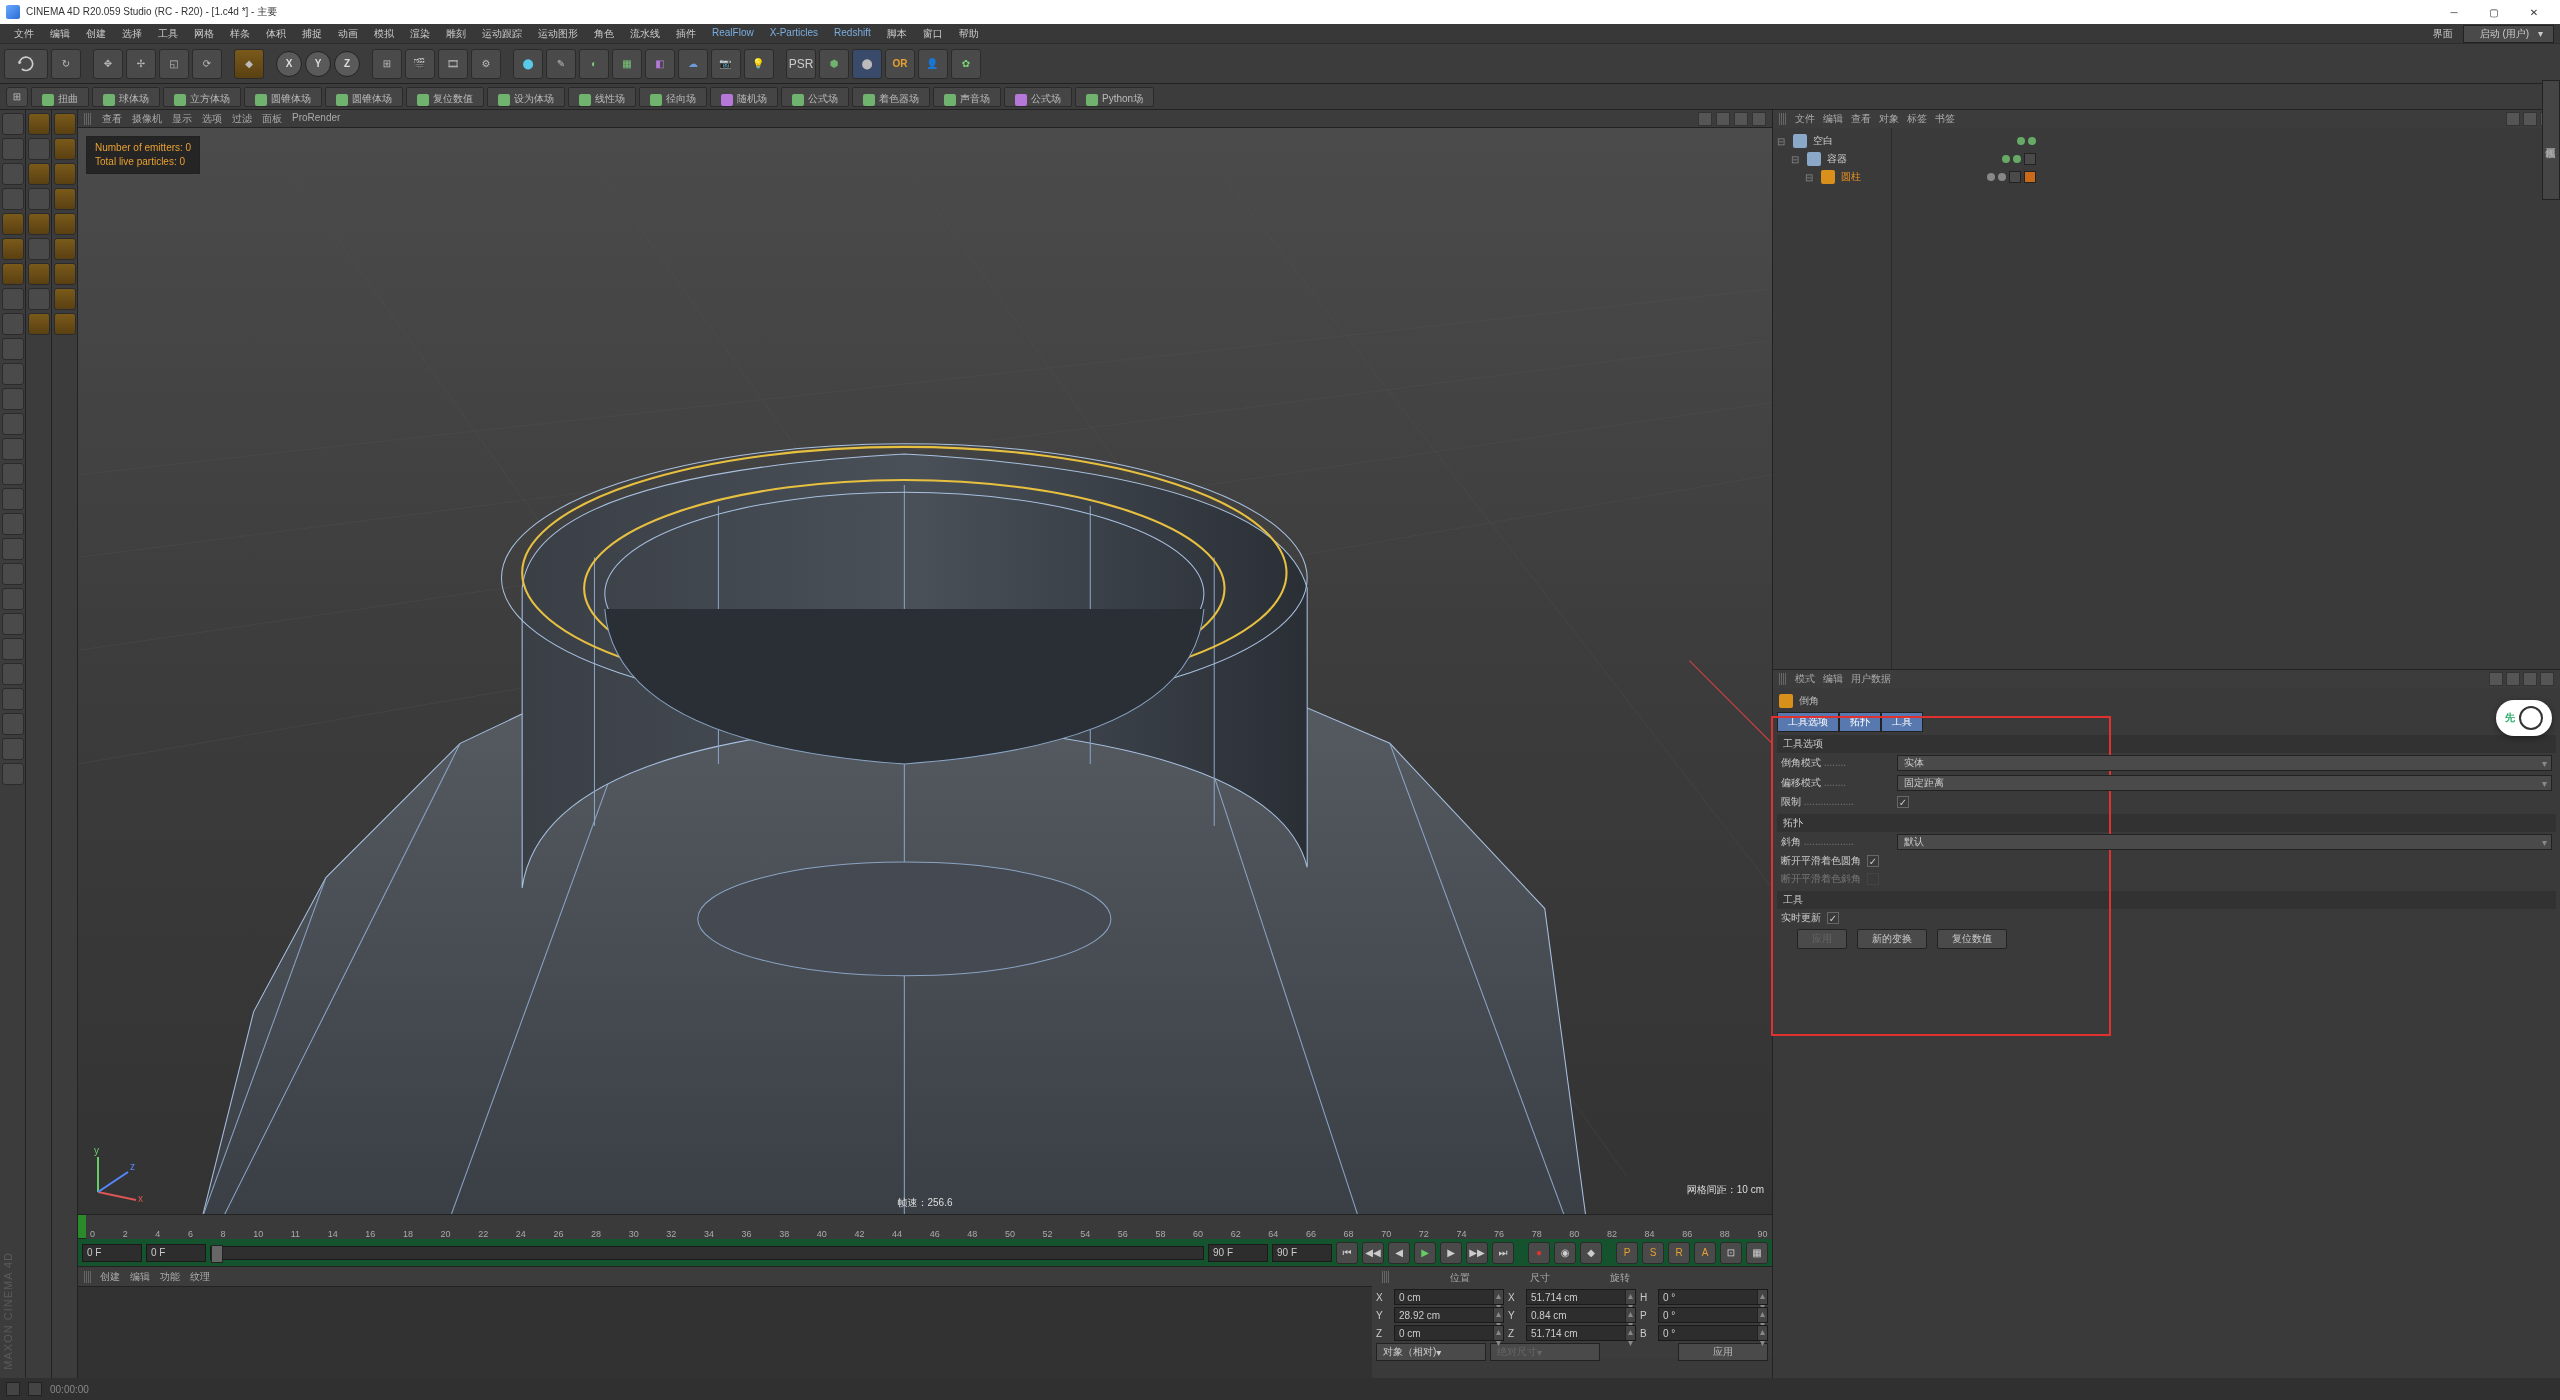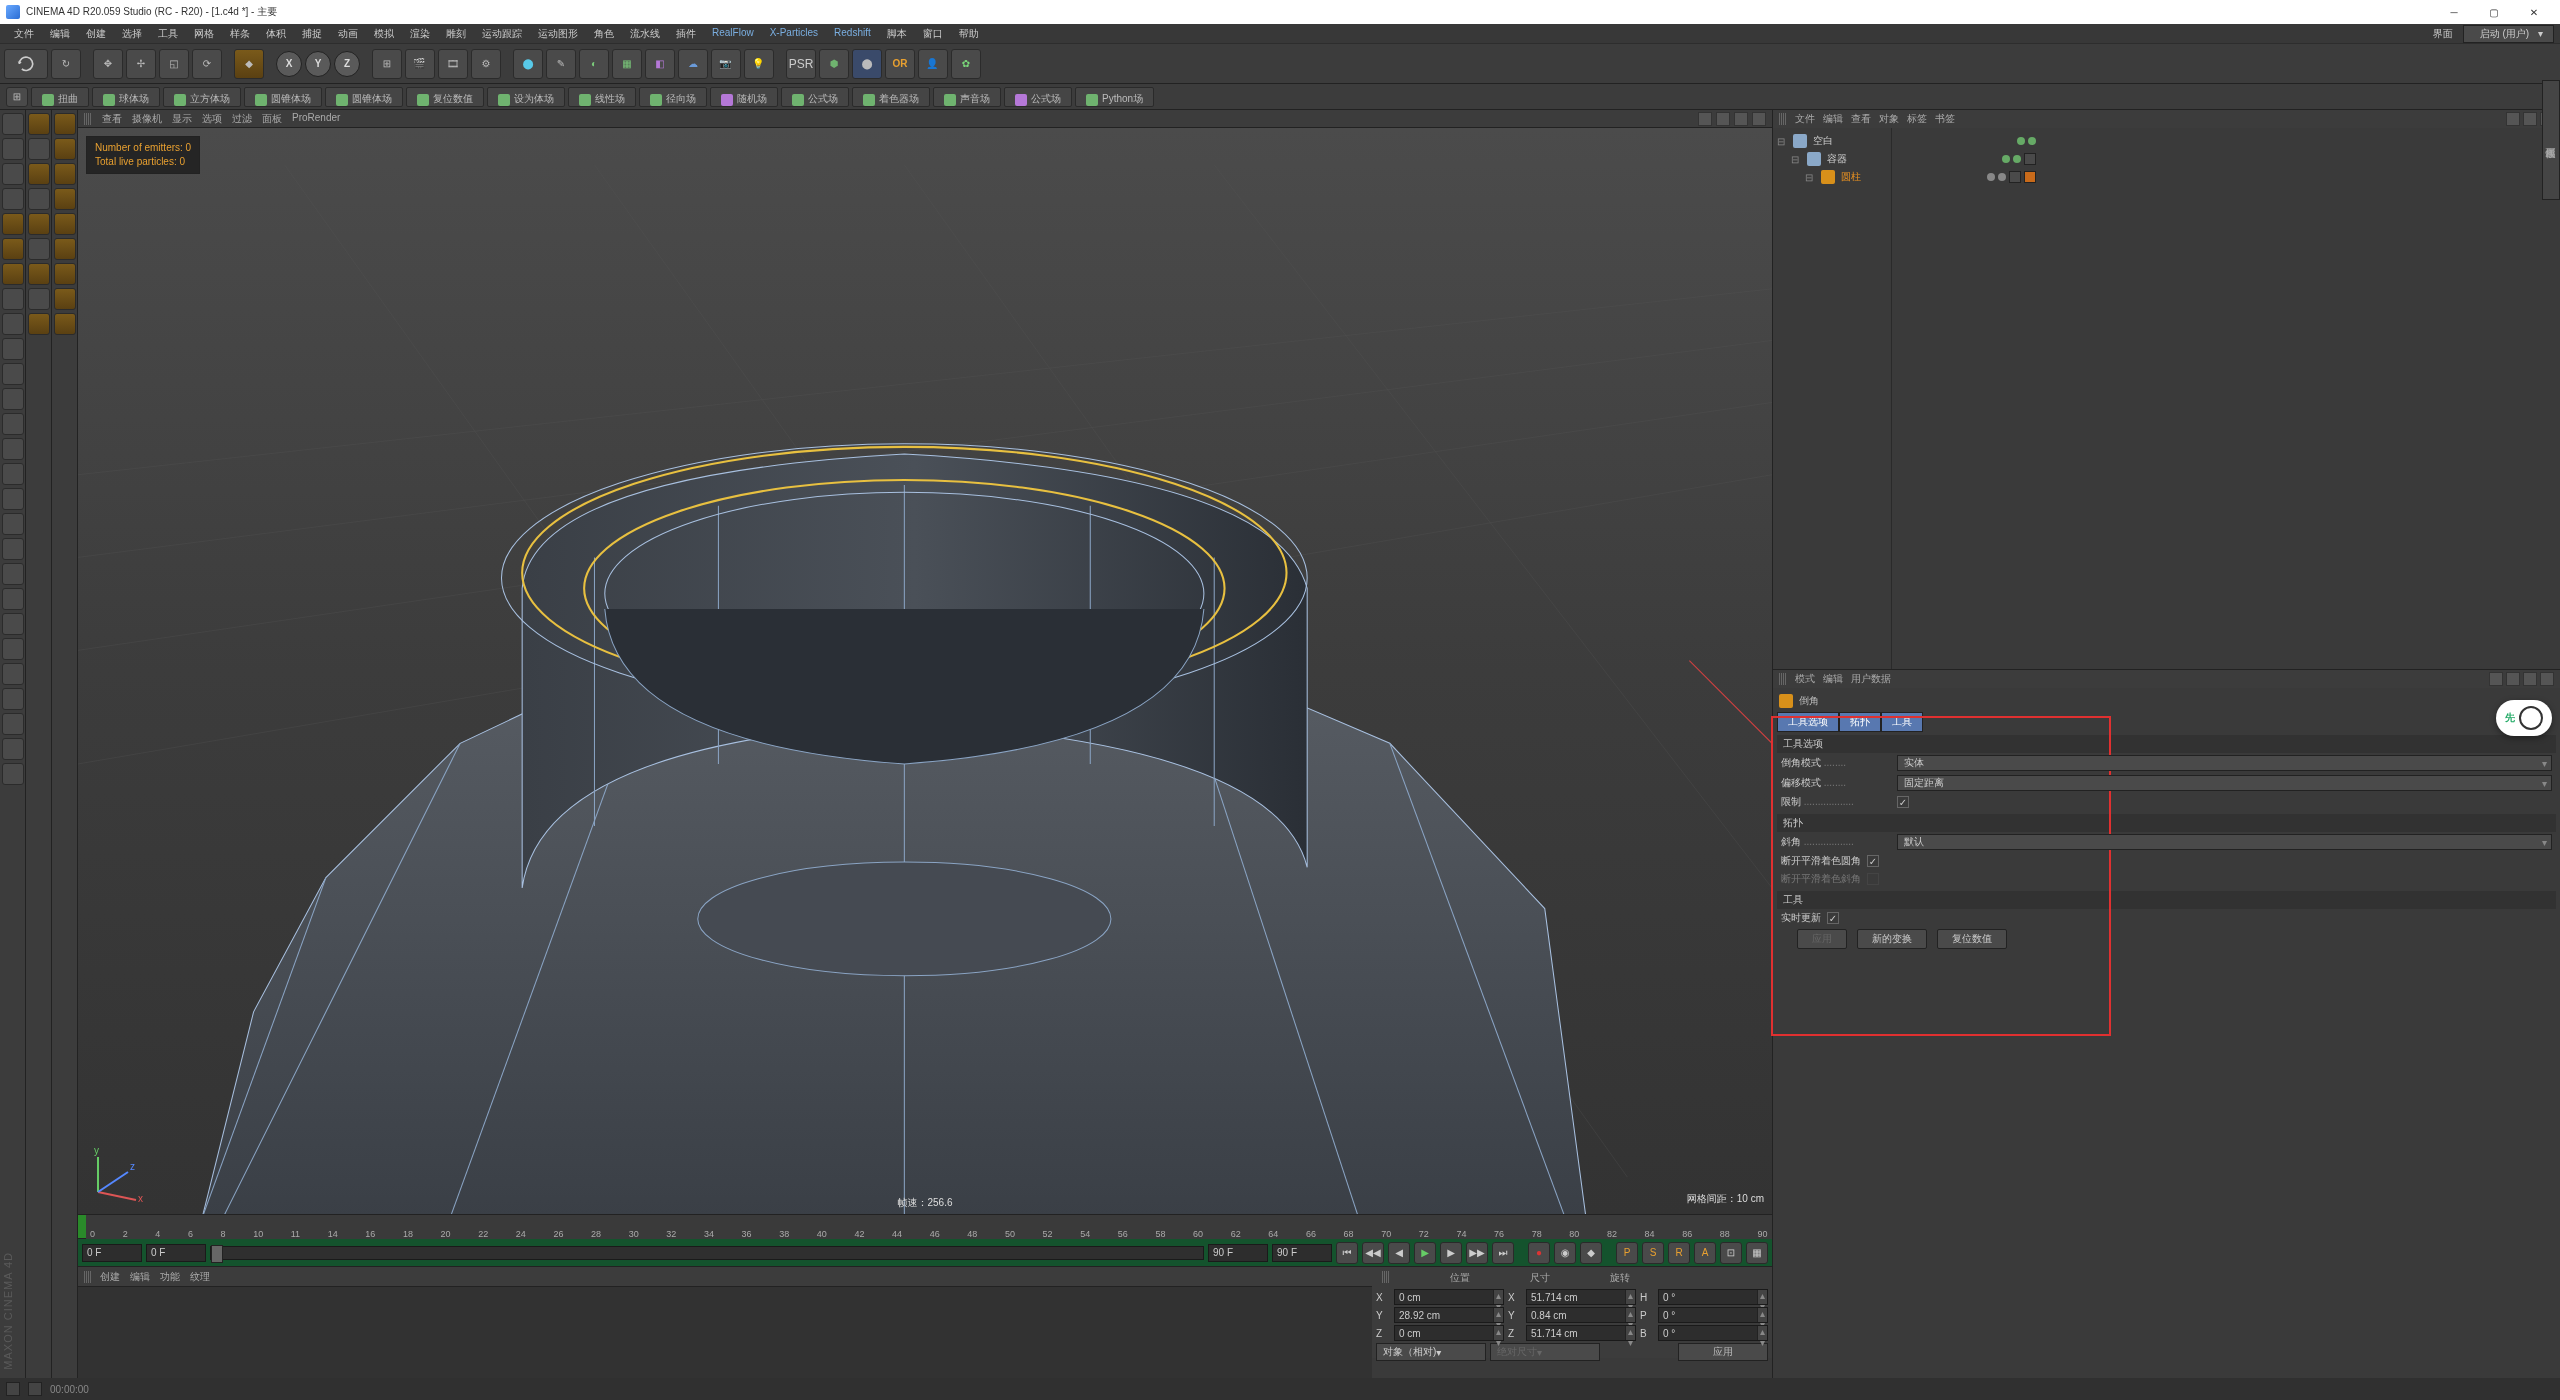--- a/index.html
+++ b/index.html
@@ -42,21 +42,21 @@
 
 .center { flex:1; display:flex; flex-direction:column; background:#3a3a3a; }
 .vpheader { height:18px; background:#3c3c3c; display:flex; align-items:center; padding:0 6px; gap:10px; color:#aaa; border-bottom:1px solid #222;}
 .vpheader .grip{ width:8px; height:12px; background:repeating-linear-gradient(90deg,#666,#666 1px,transparent 1px,transparent 2px);}
 .vpheader .vpright { margin-left:auto; display:flex; gap:4px; }
 .vpheader .vpic { width:14px; height:14px; background:#555; border:1px solid #333; }
 
 .viewport { flex:1; position:relative; background: linear-gradient(180deg,#4b4b4b 0%, #3c3c3c 50%, #333 100%); overflow:hidden; }
 .infobox { position:absolute; top:8px; left:8px; background:rgba(30,30,30,0.85); border:1px solid #222; padding:4px 8px; color:#e8a030; line-height:14px; }
 .botstat { position:absolute; bottom:4px; left:50%; transform:translateX(-50%); color:#ddd;margin-top:36px; }
-.botstat2 { position:absolute; bottom:8px; right:8px; color:#ddd; }
+.botstat2 { position:absolute; bottom:17px; right:8px; color:#ddd; }
 .axiswidget { position:absolute; bottom:12px; left:10px; width:60px; height:60px; }
 
 
 .timeline { height:24px; background:#3c3c3c; display:flex; align-items:center; border-top:1px solid #222;}
 .tlmark { width:8px; height:24px; background:#2a8a2a; }
 .tlruler { flex:1; height:24px; background:#3a3a3a; position:relative; }
 .tlruler .ticks { position:absolute; inset:0; display:flex; justify-content:space-between; padding:0 4px; align-items:flex-end; color:#aaa;}
 .tlruler .ticks span { font-size:9px; }
 
 .timectrl { height:28px; background:#14532d; display:flex; align-items:center; gap:4px; padding:0 4px; border-top:1px solid #222;}

